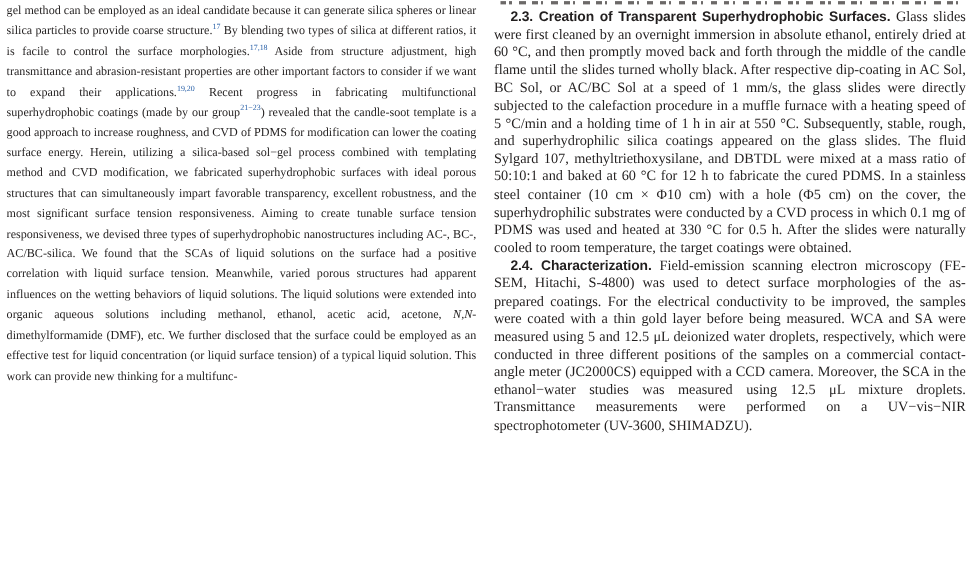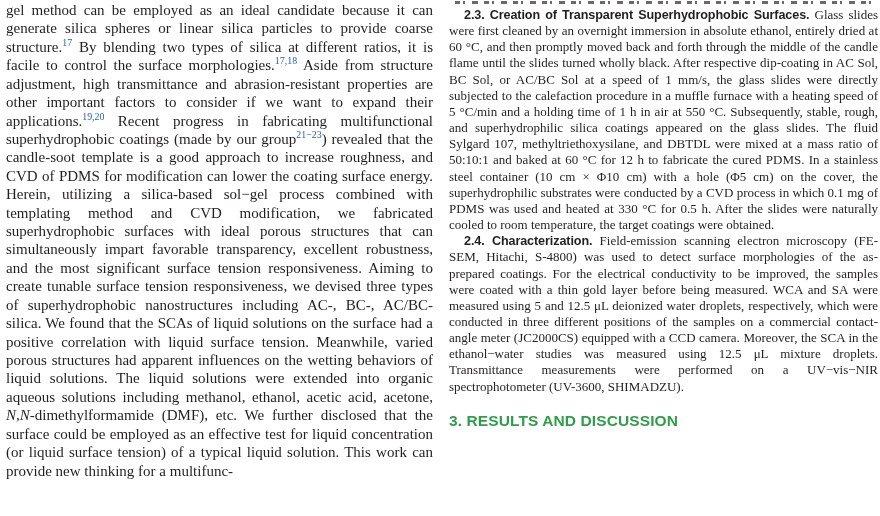--- a/index.html
+++ b/index.html
@@ -16,21 +16,21 @@
     position: absolute;
     top: 0;
     height: 516px;
     overflow: hidden;
     text-align: justify;
   }
   .col p { margin: 0; }
   .col-left {
     left: 6px;
     width: 427px;
-    font-size: 15px;
+    font-size: 11px;
     line-height: 18.42px;
     padding-top: 1px;
   }
   .col-right {
     left: 449px;
     width: 429px;
     font-size: 13px;
     line-height: 16.15px;
   }
   .indent { text-indent: 15px; }
@@ -87,17 +87,16 @@
   <div class="col col-right">
 
     <div class="remnant">
       <div class="remnant-bar"></div>
     </div>
 
     <p class="indent"><span class="subhead">2.3. Creation of Transparent Superhydrophobic Surfaces.</span> <span>Glass slides were first cleaned by an overnight immersion in absolute ethanol, entirely dried at 60 °C, and then promptly moved back and forth through the middle of the candle flame until the slides turned wholly black. After respective dip-coating in AC Sol, BC Sol, or AC/BC Sol at a speed of 1 mm/s, the glass slides were directly subjected to the calefaction procedure in a muffle furnace with a heating speed of 5 °C/min and a holding time of 1 h in air at 550 °C. Subsequently, stable, rough, and superhydrophilic silica coatings appeared on the glass slides. The fluid Sylgard 107, methyltriethoxysilane, and DBTDL were mixed at a mass ratio of 50:10:1 and baked at 60 °C for 12 h to fabricate the cured PDMS. In a stainless steel container (10 cm × Φ10 cm) with a hole (Φ5 cm) on the cover, the superhydrophilic substrates were conducted by a CVD process in which 0.1 mg of PDMS was used and heated at 330 °C for 0.5 h. After the slides were naturally cooled to room temperature, the target coatings were obtained.</span></p>
 
     <p class="indent"><span class="subhead">2.4. Characterization.</span> <span>Field-emission scanning electron microscopy (FE-SEM, Hitachi, S-4800) was used to detect surface morphologies of the as-prepared coatings. For the electrical conductivity to be improved, the samples were coated with a thin gold layer before being measured. WCA and SA were measured using 5 and 12.5 μL deionized water droplets, respectively, which were conducted in three different positions of the samples on a commercial contact-angle meter (JC2000CS) equipped with a CCD camera. Moreover, the SCA in the ethanol−water studies was measured using 12.5 μL mixture droplets. Transmittance measurements were performed on a UV−vis−NIR spectrophotometer (UV-3600, SHIMADZU).</span></p>
 
-    <h2 class="section-heading">3. RESULTS AND DISCUSSION</h2>
 
   </div>
 
 </div>
 
 </body></html>

